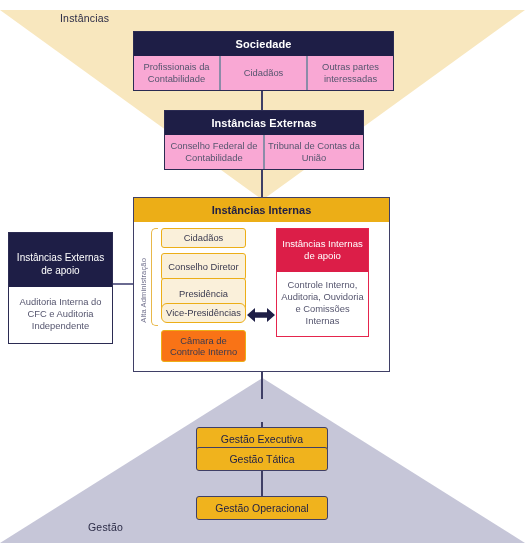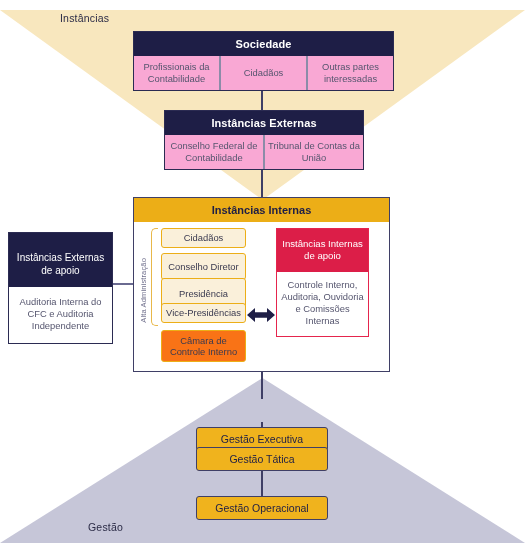--- a/index.html
+++ b/index.html
@@ -285,21 +285,21 @@
     <div class="ii-head">Instâncias Internas</div>
 
     <div id="ii-body">
 
       <div id="alta-admin-label">Alta Administração</div>
       <div id="alta-admin-bracket"></div>
 
       <div class="inner-box" style="top:6px;  height:20px;">Cidadãos</div>
       <div class="inner-box" style="top:31px; height:27px;">Conselho Diretor</div>
       <div class="inner-box" style="top:56px; height:32px;">Presidência</div>
-      <div class="inner-box" style="top:81px; height:20px;">Vice-Presidências</div>
+      <div class="inner-box" style="top:81px; height:20px;border-radius:6px;">Vice-Presidências</div>
       <div class="inner-box plain" style="top:108px; height:32px;">Câmara de Controle Interno</div>
 
       <span id="double-arrow">
         <svg viewBox="0 0 30 20" width="30" height="20" aria-hidden="true">
           <path d="M1 10 L9 3 L9 7.3 L21 7.3 L21 3 L29 10 L21 17 L21 12.7 L9 12.7 L9 17 Z" fill="#1E1E46"></path>
         </svg>
       </span>
 
       <div id="internas-apoio">
         <div class="red-head">Instâncias Internas de apoio</div>

